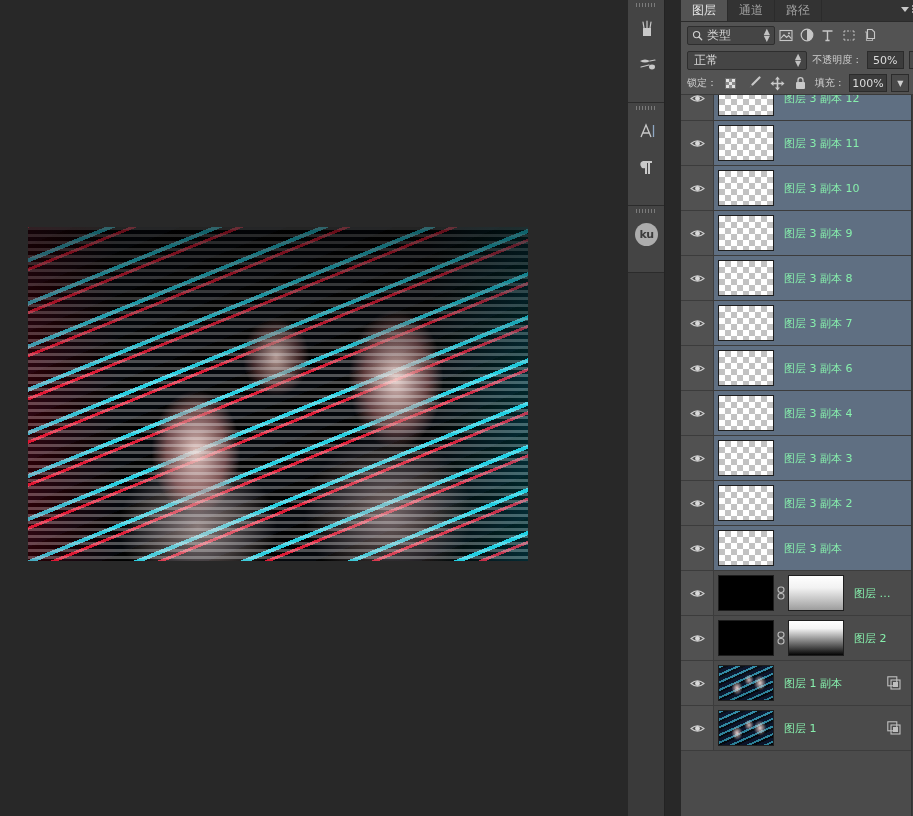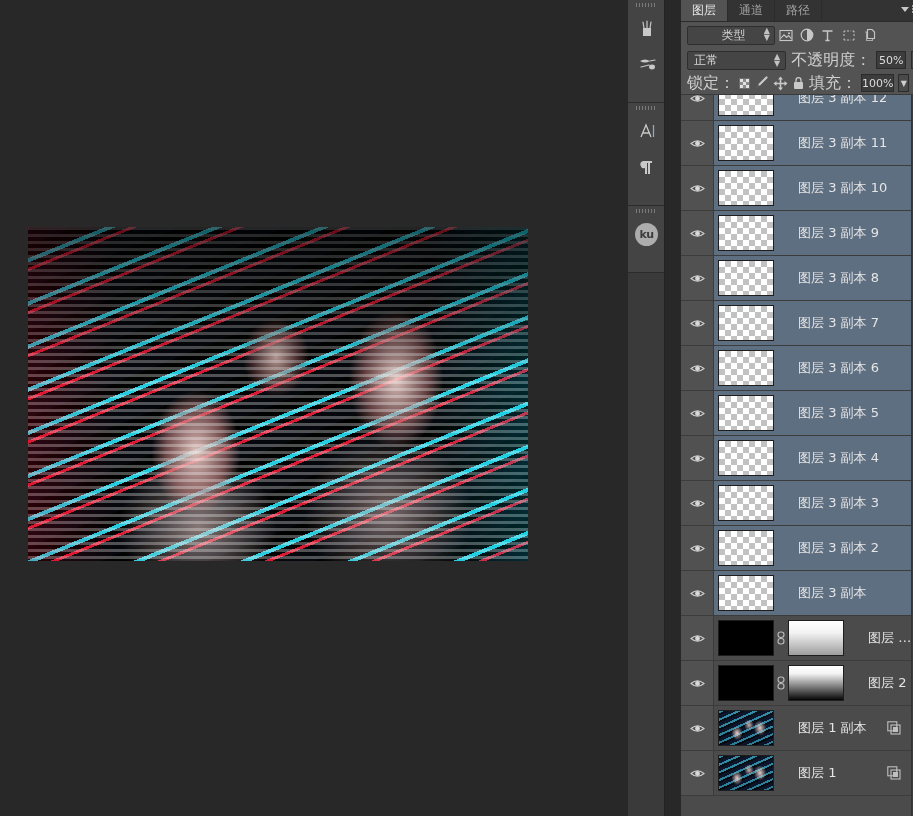--- a/index.html
+++ b/index.html
@@ -120,21 +120,20 @@
   #filter-row {
     height: 26px; display: flex; align-items: center;
     padding: 0 4px 0 6px; gap: 0;
   }
   #kind-select {
     display: flex; align-items: center;
     width: 88px; height: 19px;
     background: #454545; border: 1px solid #2e2e2e; border-radius: 2px;
     padding: 0 3px 0 4px; color: #d5d5d5; font-size: 12px;
     position: relative;
-    flex-direction: column;
   }
   #kind-select .lbl { margin-left: 4px; }
   #kind-select .spin { position: absolute; right: 4px; color: #c2c2c2; font-size: 8px; line-height: 7px; text-align: center; }
   .filter-icon {
     width: 21px; height: 20px; display: flex; align-items: center; justify-content: center;
     color: #c7c7c7;
   }
   #filter-toggle {
     margin-left: auto; width: 12px; height: 20px;
     background: linear-gradient(180deg,#d8d8d8 0 50%, #3a3a3a 50% 100%);
@@ -145,21 +144,21 @@
   #blend-row {
     height: 24px; display: flex; align-items: center; padding: 0 4px 0 6px; gap: 5px;
   }
   #blend-select {
     width: 132px; height: 19px; position: relative;
     background: #454545; border: 1px solid #2e2e2e; border-radius: 2px;
     color: #d8d8d8; font-size: 12px;
     display: flex; align-items: center; padding-left: 6px;
   }
   #blend-select .spin { position: absolute; right: 5px; color: #c2c2c2; font-size: 8px; line-height: 7px; text-align: center; }
-  .field-label { color: #cfcfcf; font-size: 16px; white-space: nowrap; }
+  .field-label { color: #cfcfcf; font-size: 10px; white-space: nowrap; }
   .num-field {
     width: 40px; height: 18px; background: #3c3c3c; border: 1px solid #2b2b2b;
     color: #dcdcdc; font-size: 11px; display: flex; align-items: center; justify-content: center;
   }
   .num-drop {
     width: 18px; height: 18px; background: #4a4a4a; border: 1px solid #2b2b2b;
     display: flex; align-items: center; justify-content: center; color: #cfcfcf; font-size: 8px;
   }
 
   
@@ -223,21 +222,21 @@
     background:
       radial-gradient(ellipse 8px 10px at 18px 22px, rgba(240,210,205,.95), rgba(0,0,0,0) 70%),
       radial-gradient(ellipse 7px 8px at 30px 14px, rgba(235,205,200,.85), rgba(0,0,0,0) 70%),
       radial-gradient(ellipse 9px 11px at 41px 17px, rgba(245,220,214,.92), rgba(0,0,0,0) 70%);
   }
   .link-icon {
     width: 14px; flex: 0 0 14px; display: flex; align-items: center; justify-content: center;
     color: #b9b9b9;
   }
   .layer-name {
-    margin-left: 24px; color: #e5e5e5; font-size: 13px; white-space: nowrap;
+    margin-left: 10px; color: #86efac; font-size: 11px; white-space: nowrap;
     flex: 1 1 auto; overflow: hidden;
   }
   .so-badge {
     margin-right: 10px; color: #c0c0c0; display: flex; align-items: center;
   }
 
   
   #panel-scrollbar {
     position: absolute; right: 0; top: 0; width: 18px; height: 100%;
     background: #3c3c3c; border-left: 1px solid #333;
@@ -498,30 +497,20 @@
             <div class="layer-name">图层 3 副本 6</div>
           </div>
           <div class="layer-row selected">
             <div class="eye-cell">
               <span><svg width="15" height="11" viewBox="0 0 15 11">
                   <path d="M1 5.5 Q7.5 0 14 5.5 Q7.5 11 1 5.5 Z" fill="none" stroke="#cfcfcf" stroke-width="1.1"></path>
                   <circle cx="7.5" cy="5.5" r="2.4" fill="#d8d8d8"></circle>
                 </svg></span>
             </div>
             <div class="thumb transparent"></div>
-            <div class="layer-name">图层 3 副本 5</div>
-          </div>
-          <div class="layer-row selected">
-            <div class="eye-cell">
-              <span><svg width="15" height="11" viewBox="0 0 15 11">
-                  <path d="M1 5.5 Q7.5 0 14 5.5 Q7.5 11 1 5.5 Z" fill="none" stroke="#cfcfcf" stroke-width="1.1"></path>
-                  <circle cx="7.5" cy="5.5" r="2.4" fill="#d8d8d8"></circle>
-                </svg></span>
-            </div>
-            <div class="thumb transparent"></div>
             <div class="layer-name">图层 3 副本 4</div>
           </div>
           <div class="layer-row selected">
             <div class="eye-cell">
               <span><svg width="15" height="11" viewBox="0 0 15 11">
                   <path d="M1 5.5 Q7.5 0 14 5.5 Q7.5 11 1 5.5 Z" fill="none" stroke="#cfcfcf" stroke-width="1.1"></path>
                   <circle cx="7.5" cy="5.5" r="2.4" fill="#d8d8d8"></circle>
                 </svg></span>
             </div>
             <div class="thumb transparent"></div>

